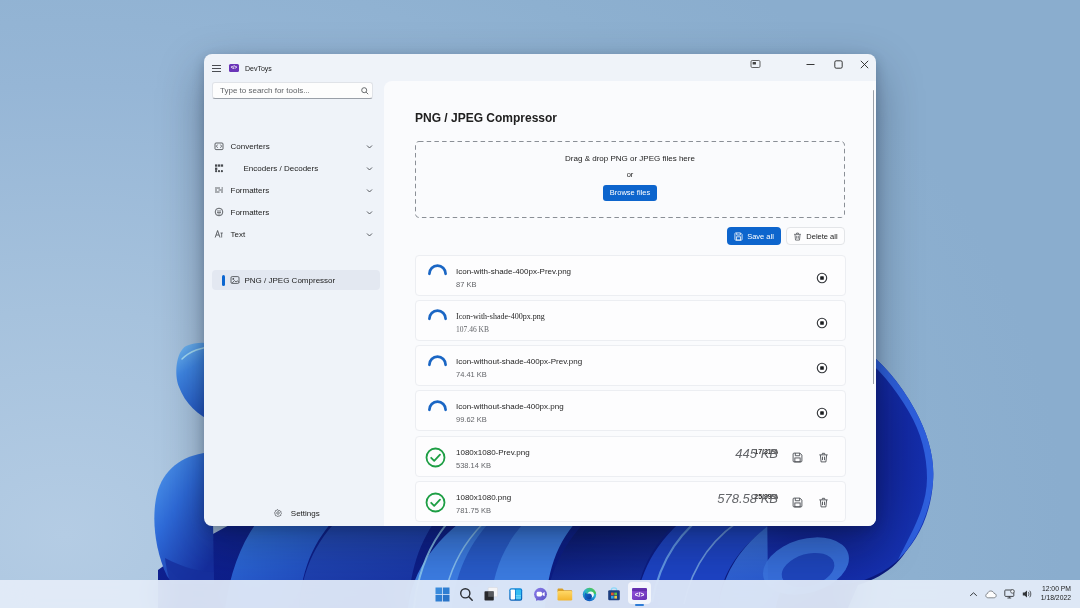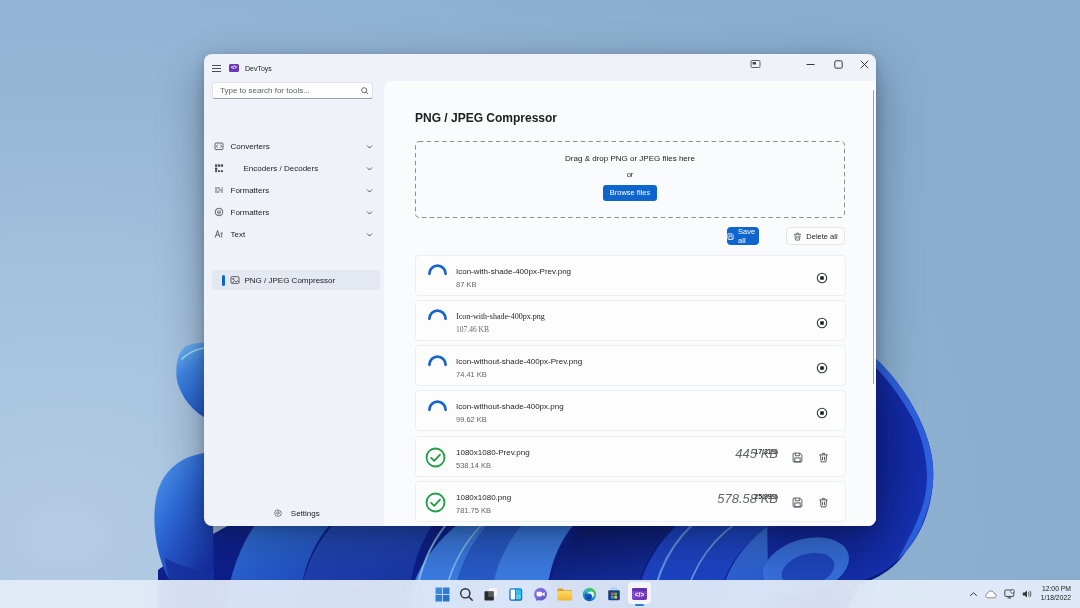--- a/index.html
+++ b/index.html
@@ -30,21 +30,21 @@
 .nav.sel { background:#e3e8f1; }
 .selpill { position:absolute; left:18px; width:2.5px; height:11px; border-radius:2px; background:#0b66d0; }
 
 #content { position:absolute; left:180px; top:27px; width:492px; height:445px; background:#fafbfd; border-top-left-radius:8px; }
 #heading { position:absolute; left:31px; top:30px; font-size:12px; font-weight:bold; color:#202020; }
 #dropzone { position:absolute; left:31px; top:60px; width:430px; height:77px; border-radius:4px; }
 #dz-text { position:absolute; left:0; top:13px; width:430px; text-align:center; font-size:8px; color:#1b1b1b; }
 #dz-or { position:absolute; left:0; top:29px; width:430px; text-align:center; font-size:7.5px; color:#1b1b1b; }
 #browse { position:absolute; left:188px; top:44px; width:54px; height:15.5px; background:#0d65cd; border-radius:3px; color:#fff; font-size:7.5px; text-align:center; line-height:15.5px; }
 .abtn { position:absolute; top:146px; height:18px; border-radius:4px; font-size:7.5px; display:flex; align-items:center; justify-content:center; }
-#saveall { left:343px; width:32px; background:#0d65cd; color:#fff; }
+#saveall { left:343px; width:54px; background:#0d65cd; color:#fff; }
 #deleteall { left:402px; width:59px; background:#fdfdfe; border:1px solid #e3e5e8; color:#1b1b1b; }
 .row { position:absolute; left:31px; width:431px; height:41px; background:#fdfdfe; border:1px solid #eceef2; border-radius:4px; }
 .fname { position:absolute; left:40px; top:11px; font-size:8px; color:#1f1f1f; }
 .fsize { position:absolute; left:40px; top:24px; font-size:7.5px; color:#636569; }
 .pct { position:absolute; right:67px; top:11px; font-size:7px; font-weight:bold; color:#1f1f1f; }
 .psz { position:absolute; right:67px; top:9px; font-size:13px; color:#636569;font-style:italic; }
 .ric { position:absolute; top:0; }
 #scrollbar { position:absolute; left:488.5px; top:9px; width:1.6px; height:294px; background:#9aa0a8; border-radius:1px; }
 #settings { position:absolute; left:8px; top:421px; width:168px; height:20px; display:flex; align-items:center;justify-content:center; }
 #settings .sl { font-size:8px; color:#1b1b1b; margin-left:9px; }

